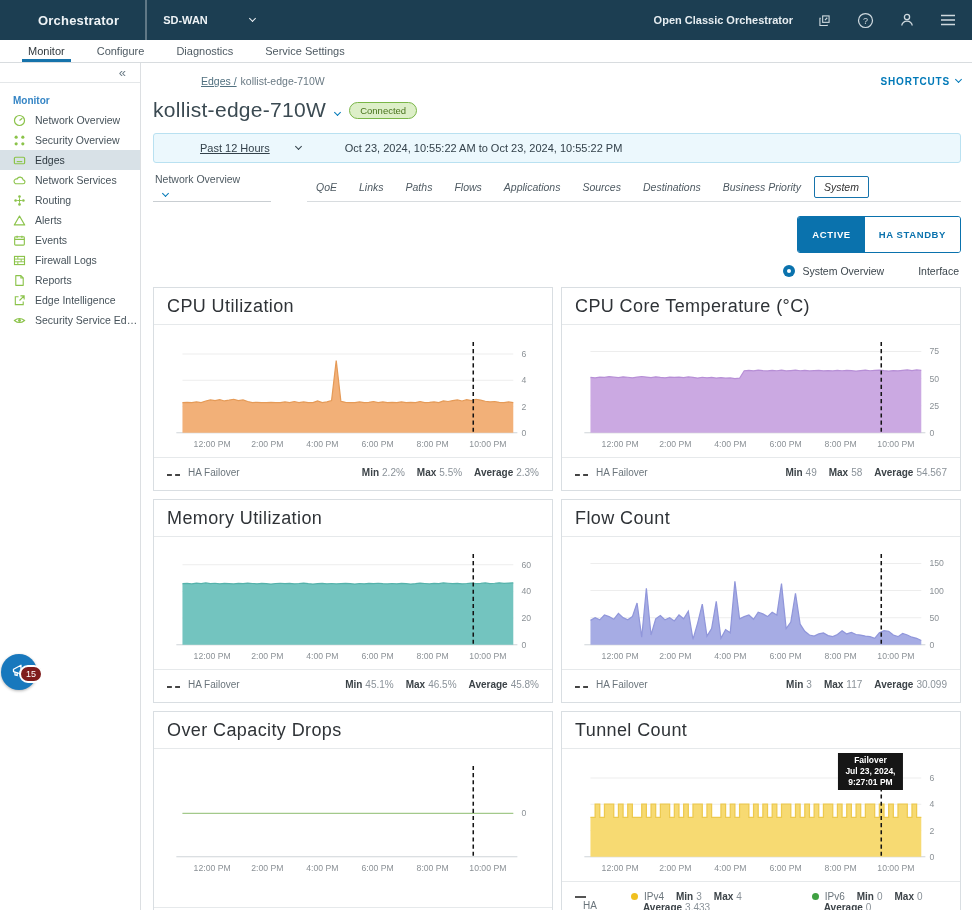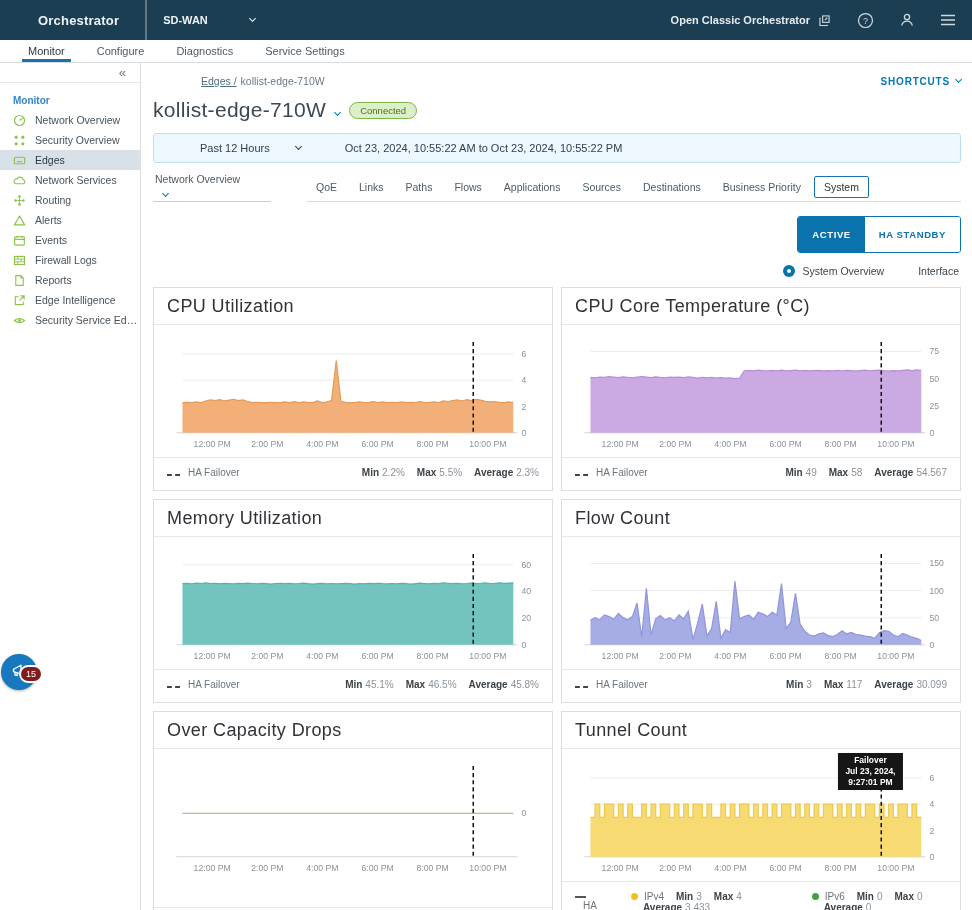--- a/index.html
+++ b/index.html
@@ -10,21 +10,21 @@
   .hdr { height:40px; background:#1c3e52; display:flex; align-items:stretch; color:#eef3f6; }
   .hdr-brand { display:flex; align-items:center; padding:0 26px 0 38px; font-size:13px; font-weight:bold; letter-spacing:.2px; }
   .hdr-sep { width:1px; background:rgba(255,255,255,.3); margin:0; }
   .hdr-ent { display:flex; align-items:center; padding:0 14px; gap:10px; }
   .hdr-ent .two { display:flex; flex-direction:column; line-height:1.15; }
   .hdr-ent .sm { font-size:8.5px; color:#cfd9df; }
   .hdr-ent .lg { font-size:11px; font-weight:bold; }
   .hdr-svc { display:flex; align-items:center; gap:42px; padding:0 16px; font-size:11px; font-weight:bold; }
   .chev { display:inline-block; width:5px; height:5px; border-right:1.4px solid currentColor; border-bottom:1.4px solid currentColor; transform:rotate(45deg); margin-top:-3px; }
   .hdr-right { margin-left:auto; display:flex; align-items:center; gap:24px; padding-right:16px; }
-  .hdr-link { font-size:11px; font-weight:bold; display:flex; align-items:center; gap:6px; color:#e6edf1; cursor:pointer; }
+  .hdr-link { font-size:11px; font-weight:bold; display:flex; align-items:center; gap:23px; color:#e6edf1; cursor:pointer; }
   .hic { width:17px; height:17px; display:inline-flex; align-items:center; justify-content:center; }
   .hic svg { display:block; }
 
   
   .navtabs { height:23px; border-bottom:1px solid #d8dcdf; display:flex; align-items:stretch; padding-left:12px; background:#fff; }
   .navtab { font-size:11px; color:#4e5a62; display:flex; align-items:center; padding:0 16px; position:relative; cursor:pointer; }
   .navtab.active { color:#30383d; }
   .navtab.active::after { content:""; position:absolute; left:10px; right:10px; bottom:0; height:3px; background:#1673ab; }
 
   
@@ -48,29 +48,29 @@
   .crumbrow { margin-top:12px; display:flex; align-items:center; font-size:10.5px; color:#5a6b76;padding-left:48px; }
   .crumb-link { color:#51707f; text-decoration:underline; cursor:pointer; }
   .crumb-cur { margin-left:4px; color:#6a7a84; }
   .shortcuts { margin-left:auto; color:#0079b8; font-size:10px; font-weight:bold; letter-spacing:.8px; display:flex; align-items:center; gap:6px; cursor:pointer; }
   .titlerow { margin-top:11px; display:flex; align-items:center; gap:9px; }
   .pgtitle { font-size:21px; font-weight:300; color:#3b4a52; letter-spacing:.3px; }
   .title-chev { color:#0079b8; margin-top:4px; cursor:pointer; }
   .status-pill { border:1px solid #7ab648; background:#ddefc8; color:#48731c; font-size:9.5px; border-radius:10px; padding:2px 10px; }
 
   .timebar { margin-top:11px; height:30px; background:#ecf8fd; border:1px solid #b9e1f1; border-radius:3px; display:flex; align-items:center; font-size:11px; color:#33414a; }
-  .tb-preset { display:flex; align-items:center; gap:26px; padding:0 18px 0 46px; cursor:pointer; }
+  .tb-preset { display:flex; align-items:center; gap:26px; padding:0 18px 0 46px; cursor:pointer;text-decoration:underline; }
   .tb-range { padding-left:26px; }
 
   .ctxrow { display:flex; align-items:flex-end; }
   .ctx-select { width:118px; margin-top:8px; padding:2px 2px 3px 2px; border-bottom:1px solid #c9ced2; font-size:10.5px; color:#4e5a62; cursor:pointer; }
   .ctx-select .cv { display:block; }
   .ctx-select .chev { color:#0079b8; margin:6px 0 0 8px; }
   .viewtabs { flex:1; margin-left:36px; display:flex; align-items:center; gap:4px; border-bottom:1px solid #d8dcdf; height:30px; }
-  .vtab { font-size:10.5px; color:#4e5a62; padding:4px 9px; cursor:pointer; white-space:nowrap; }
+  .vtab { font-size:10.5px; color:#4e5a62; padding:4px 9px; cursor:pointer; white-space:nowrap;font-style:italic; }
   .vtab.active { border:1px solid #1673ab; border-radius:2px; color:#333; }
 
   .togglerow { display:flex; justify-content:flex-end; margin-top:14px; }
   .seg { display:flex; border:1px solid #0a72ad; border-radius:3px; overflow:hidden; }
   .seg .opt { font-size:9.5px; font-weight:bold; letter-spacing:.6px; padding:12px 14px; cursor:pointer; }
   .seg .on { background:#0a72ad; color:#fff; }
   .seg .off { background:#fff; color:#0a72ad; }
 
   .radiorow { display:flex; justify-content:flex-end; align-items:center; gap:34px; margin-top:12px; font-size:10.5px; color:#3c464d; padding-right:2px; }
   .radio { display:flex; align-items:center; gap:7px; cursor:pointer; }

